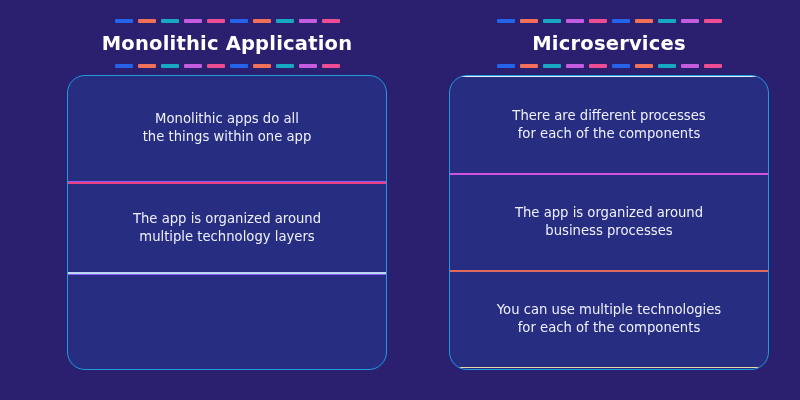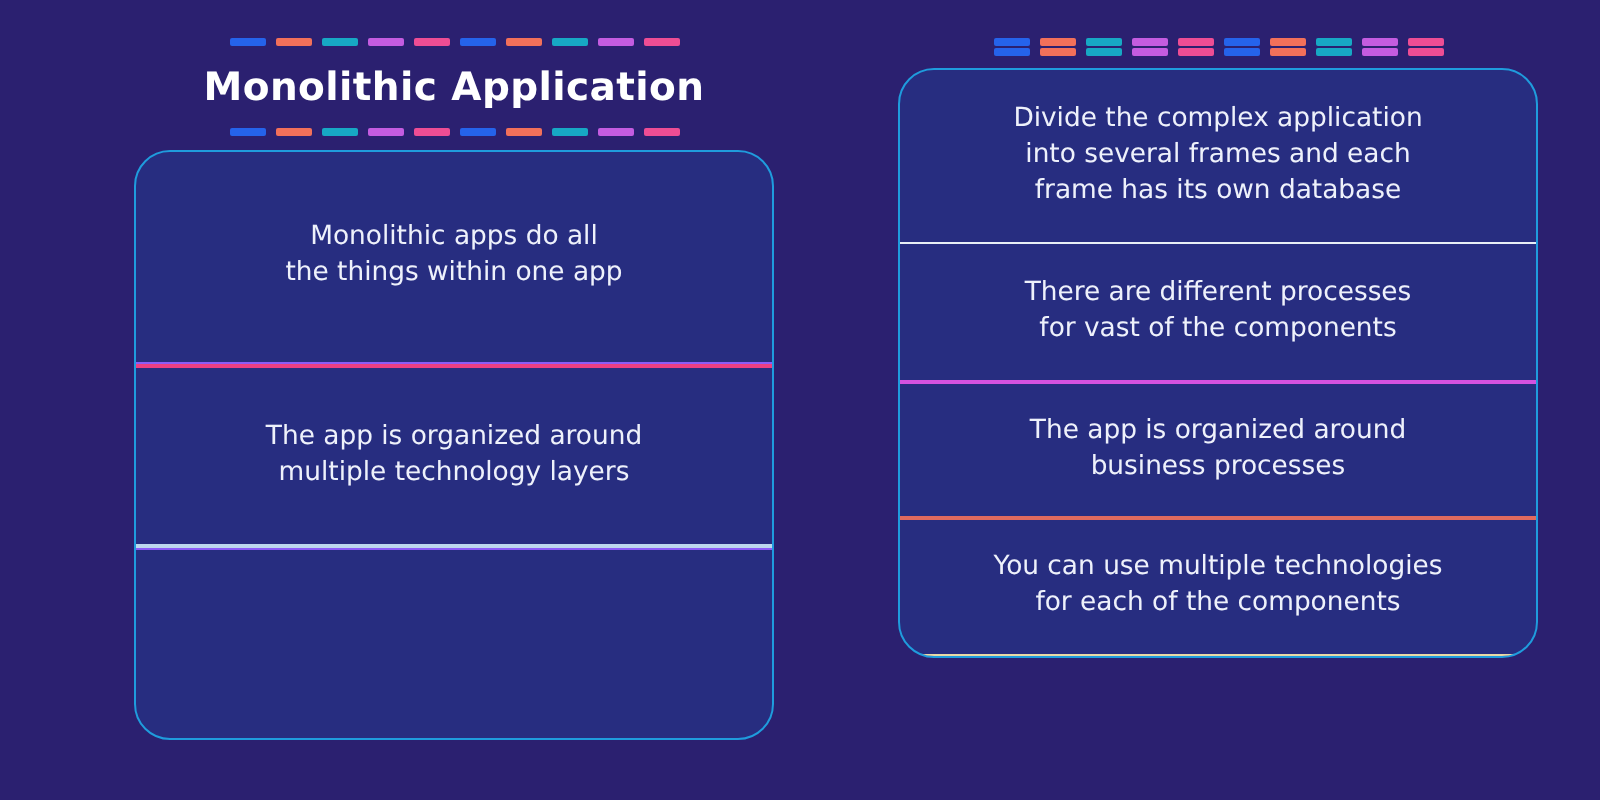--- a/index.html
+++ b/index.html
@@ -179,46 +179,42 @@
         <span class="dash" style="background:#17a8c4"></span>
         <span class="dash" style="background:#c45ce0"></span>
         <span class="dash" style="background:#ee4d94"></span>
         <span class="dash" style="background:#2563eb"></span>
         <span class="dash" style="background:#f2705a"></span>
         <span class="dash" style="background:#17a8c4"></span>
         <span class="dash" style="background:#c45ce0"></span>
         <span class="dash" style="background:#ee4d94"></span>
       </div>
 
+      <div class="title">Microservices</div>
 
       <div class="dash-row">
         <span class="dash" style="background:#2563eb"></span>
         <span class="dash" style="background:#f2705a"></span>
         <span class="dash" style="background:#17a8c4"></span>
         <span class="dash" style="background:#c45ce0"></span>
         <span class="dash" style="background:#ee4d94"></span>
         <span class="dash" style="background:#2563eb"></span>
         <span class="dash" style="background:#f2705a"></span>
         <span class="dash" style="background:#17a8c4"></span>
         <span class="dash" style="background:#c45ce0"></span>
         <span class="dash" style="background:#ee4d94"></span>
       </div>
     </div>
 
     <div class="card right">
-      <div class="row" style="flex-basis:72px">
-        <span class="row-text">Divide the complex application
-into several frames and each
-frame has its own database</span>
-      </div>
       <div class="divider" style="background:#e8eef6"></div>
 
       <div class="row" style="flex-basis:54px">
         <span class="row-text">There are different processes
-for vast of the components</span>
+for each of the components</span>
       </div>
       <div class="divider" style="background:#d452e0"></div>
 
       <div class="row" style="flex-basis:53px">
         <span class="row-text">The app is organized around
 business processes</span>
       </div>
       <div class="divider" style="background:#e06a5e"></div>
 
       <div class="row" style="flex-basis:53px">

